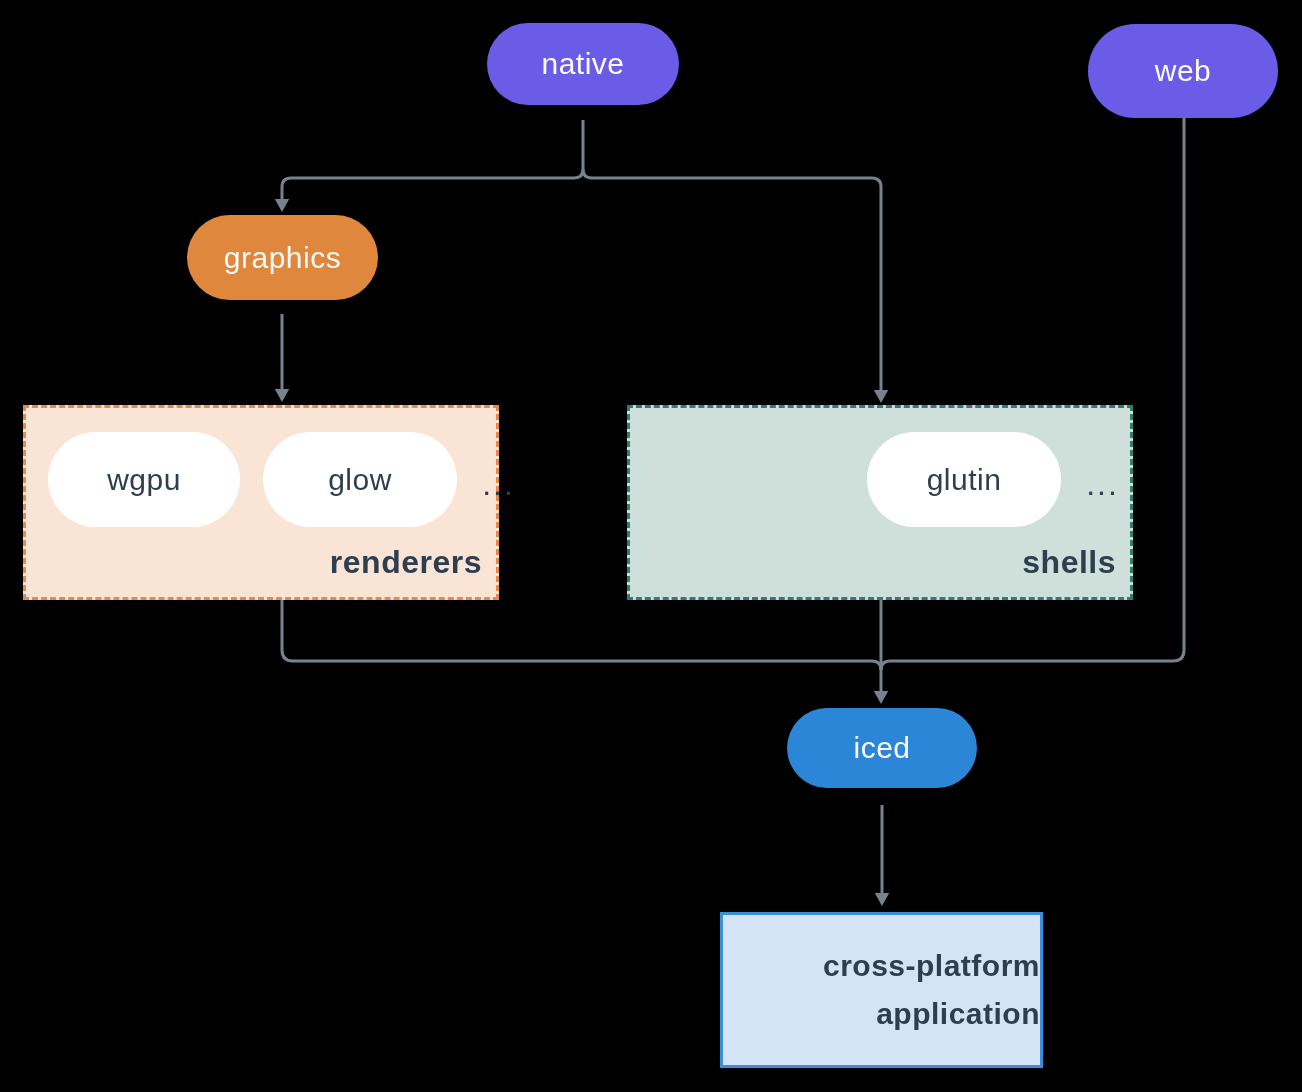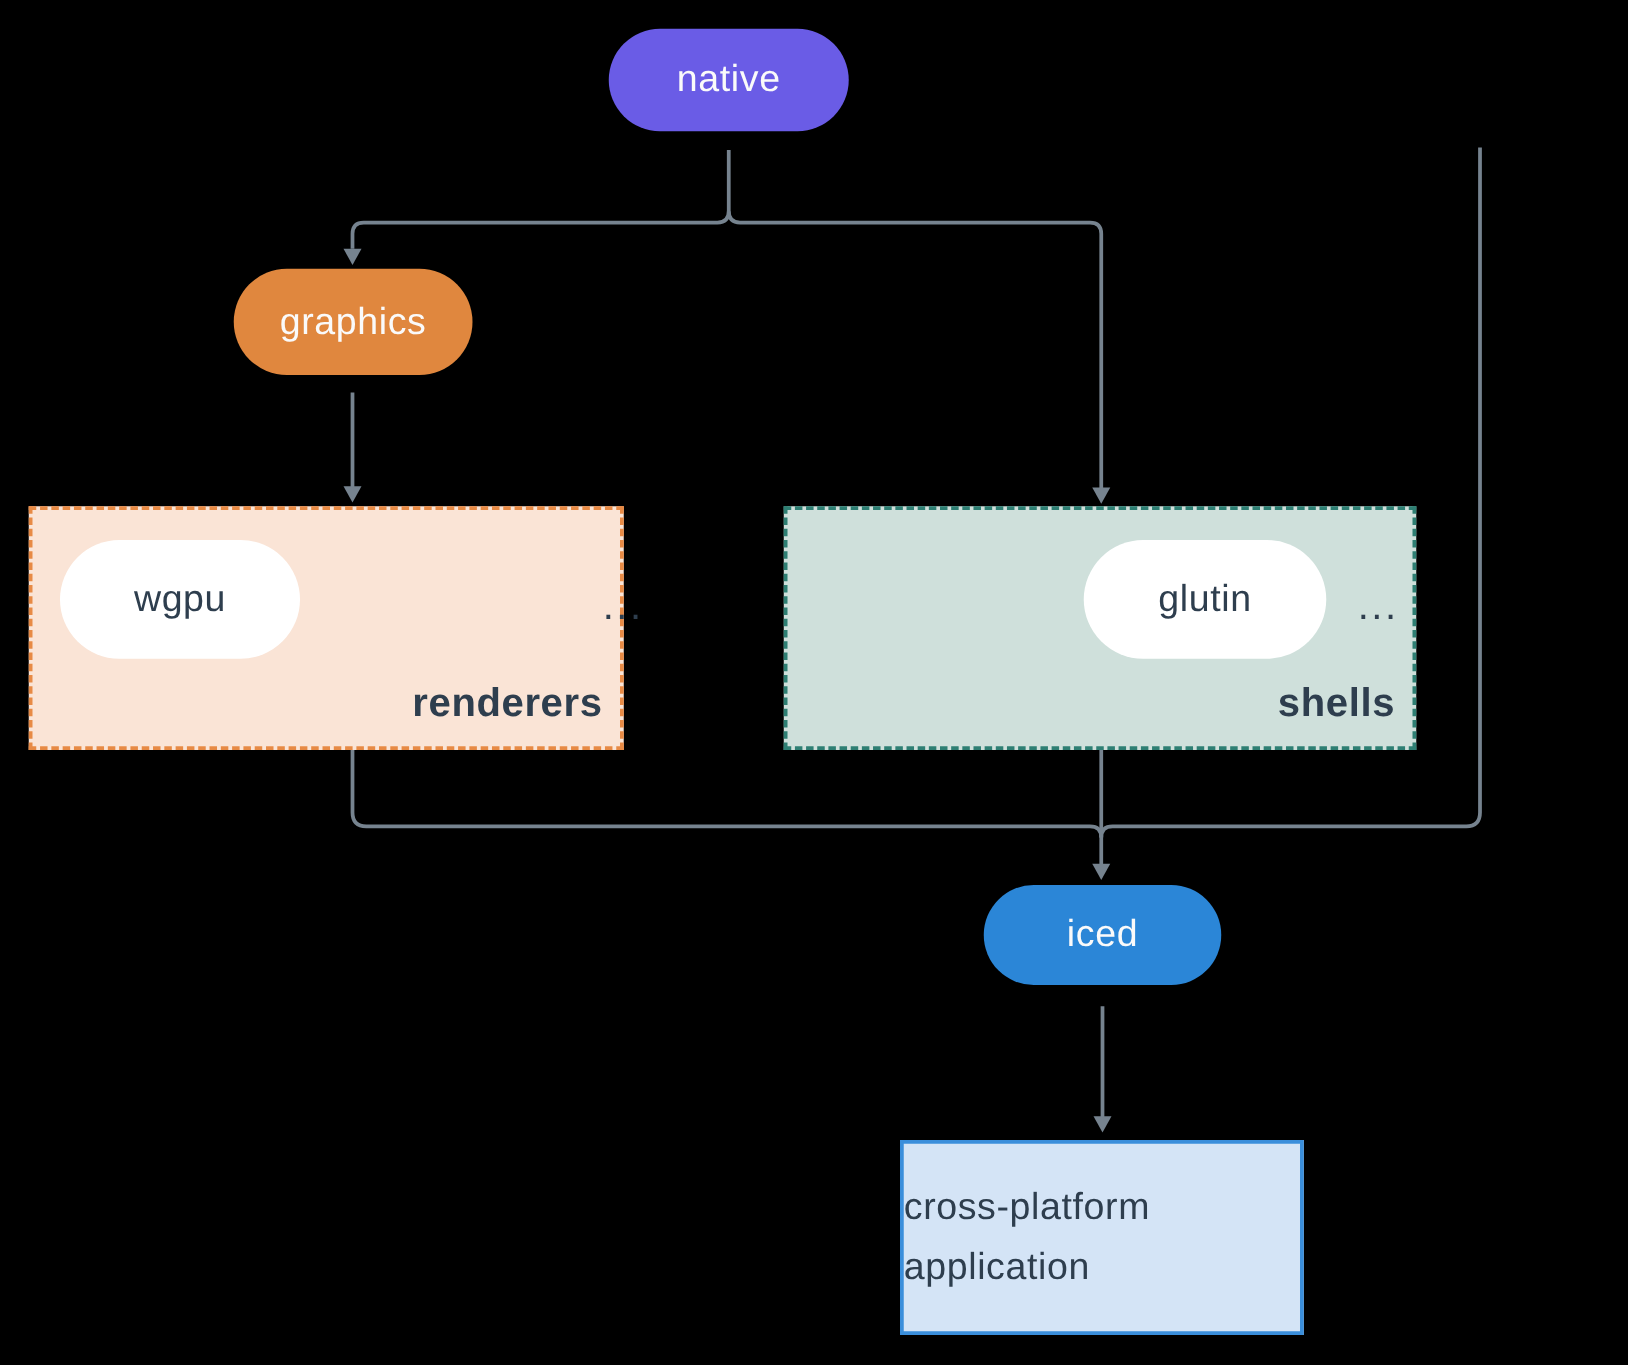--- a/index.html
+++ b/index.html
@@ -63,23 +63,24 @@
     color:var(--c-text-dark);font-size:32px;letter-spacing:2px;
   }
   .group-label{
     position:absolute;right:14px;bottom:16px;
     color:var(--c-text-dark);font-size:32px;letter-spacing:0.5px;font-weight:bold;
   }
   .app-box{
     position:absolute;left:720px;top:912px;width:323px;height:156px;
     background:var(--c-app-fill);
     border:3px solid var(--c-app-border);
-    display:flex;flex-direction:column;align-items:flex-start;justify-content:center;
+    display:flex;flex-direction:column;align-items:flex-end;justify-content:center;
     color:var(--c-text-dark);font-size:30px;line-height:48px;letter-spacing:0.5px;
     text-align:center;
+    font-weight:bold;
   }
 </style>
 </head>
 <body>
 
 <div class="stage">
 
   <svg class="edges" viewBox="0 0 1302 1092" xmlns="http://www.w3.org/2000/svg">
 
     <path class="edge" d="M 583 120 L 583 169 Q 583 178 574 178 L 291 178 Q 282 178 282 187 L 282 199"></path>
@@ -99,28 +100,34 @@
     <path class="arrowhead" d="M 881 704 L 873.8 691 L 888.2 691 Z"></path>
 
     <path class="edge" d="M 882 805 L 882 894"></path>
     <path class="arrowhead" d="M 882 906 L 874.8 893 L 889.2 893 Z"></path>
   </svg>
 
   <div class="pill colored pill-native">
     <span>native</span>
   </div>
 
+  <div class="pill colored pill-web">
+    <span>web</span>
+  </div>
 
   <div class="pill colored pill-graphics">
     <span>graphics</span>
   </div>
 
   <div class="group group-renderers">
     <div class="pill white p1">
       <span>wgpu</span>
+    </div>
+    <div class="pill white p2">
+      <span>glow</span>
     </div>
     <div class="ellipsis">...</div>
     <div class="group-label">renderers</div>
   </div>
 
   <div class="group group-shells">
     <div class="pill white p2">
       <span>glutin</span>
     </div>
     <div class="ellipsis">...</div>

